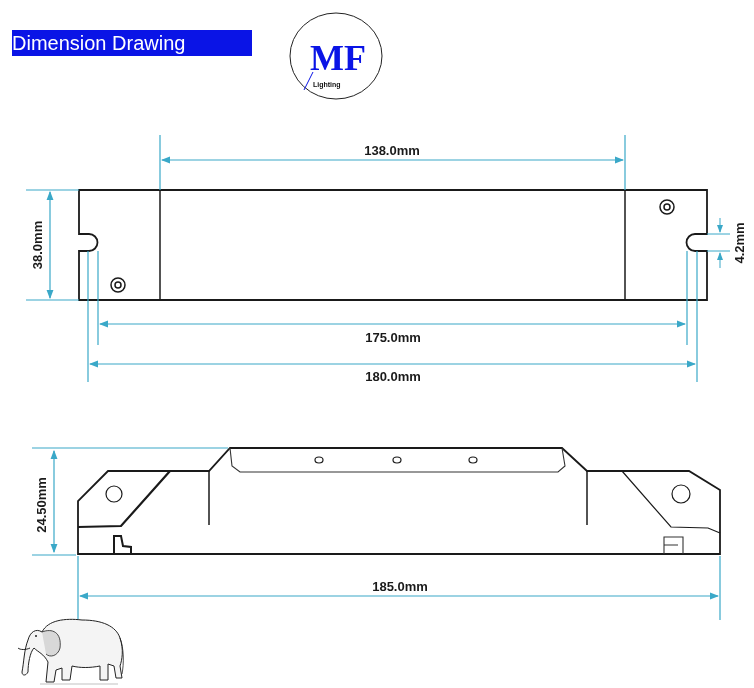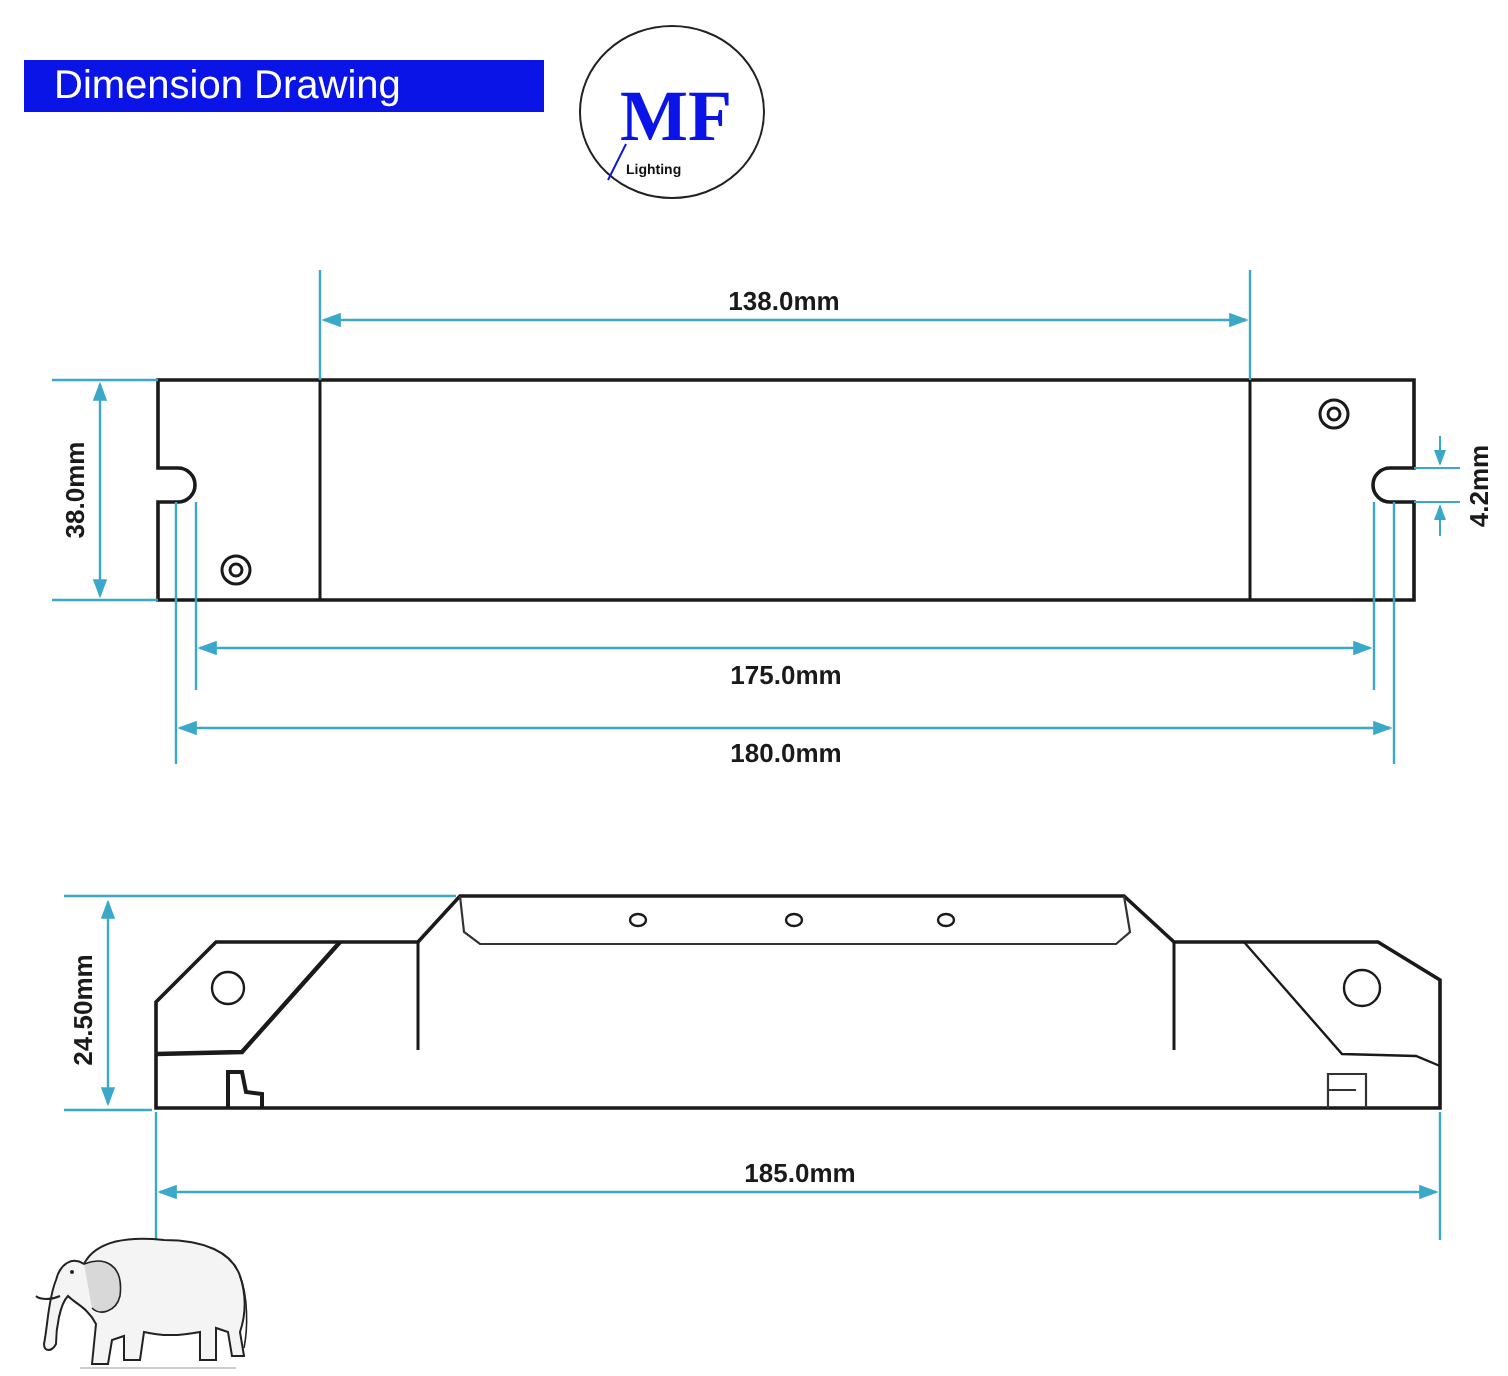--- a/index.html
+++ b/index.html
@@ -1,17 +1,17 @@
 <!DOCTYPE html>
 <html><head>
   <meta charset="utf-8">
   <style>
     html, body { margin: 0; padding: 0; background: #ffffff; }
     body { width: 754px; height: 688px; position: relative; overflow: hidden; font-family: "Liberation Sans", sans-serif; }
-    .title-banner { position: absolute; left: 12px; top: 30px; width: 260px; height: 26px; background: #0a14e6; color: #ffffff; font-size: 20px; line-height: 26px; padding-left: 15px; box-sizing: border-box; }
+    .title-banner { position: absolute; left: 12px; top: 30px; width: 240px; height: 26px; background: #0a14e6; color: #ffffff; font-size: 20px; line-height: 26px; box-sizing: border-box; }
     .logo { position: absolute; left: 288px; top: 12px; width: 96px; height: 88px; }
     svg.drawing { position: absolute; left: 0; top: 0; }
     .dim-text { font-family: "Liberation Sans", sans-serif; font-weight: bold; font-size: 13px; fill: #1a1a1a; }
     .elephant { position: absolute; left: 10px; top: 608px; width: 115px; height: 78px; }
   </style>
 </head>
 <body>
 
 <div class="title-banner">Dimension Drawing</div>
 

